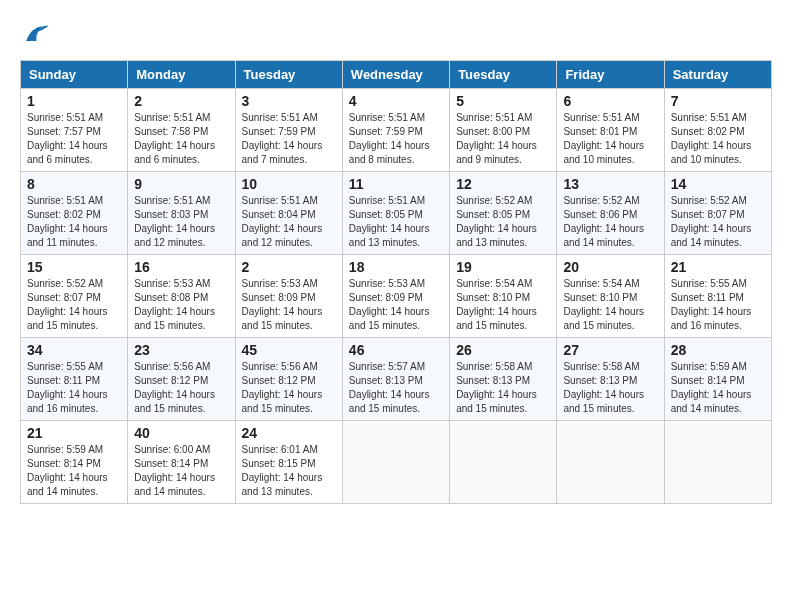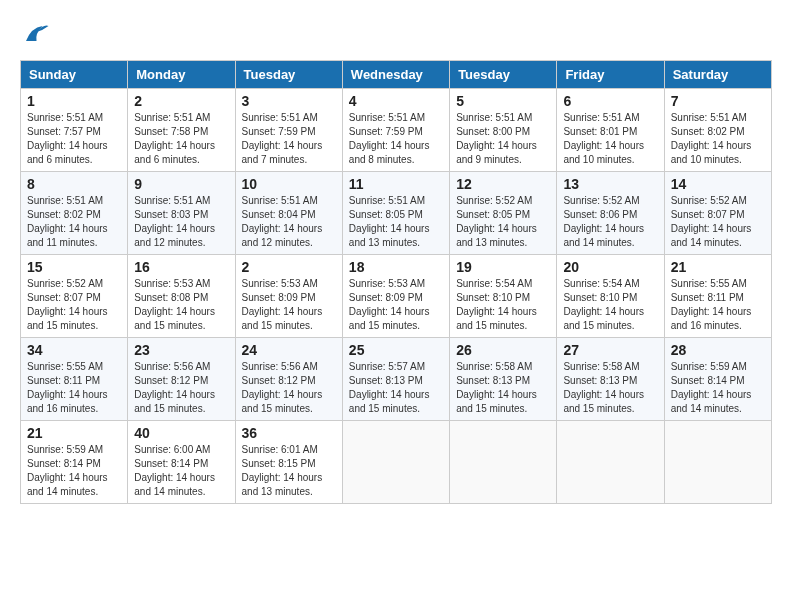--- a/index.html
+++ b/index.html
@@ -213,25 +213,25 @@
       <tr>
         <td>
           <span class="day-num">34</span>
           <div class="day-info">Sunrise: 5:55 AM<br>Sunset: 8:11 PM<br>Daylight: 14 hours and 16 minutes.</div>
         </td>
         <td>
           <span class="day-num">23</span>
           <div class="day-info">Sunrise: 5:56 AM<br>Sunset: 8:12 PM<br>Daylight: 14 hours and 15 minutes.</div>
         </td>
         <td>
-          <span class="day-num">24</span>
+          <span class="day-num">45</span>
           <div class="day-info">Sunrise: 5:56 AM<br>Sunset: 8:12 PM<br>Daylight: 14 hours and 15 minutes.</div>
         </td>
         <td>
-          <span class="day-num">25</span>
+          <span class="day-num">46</span>
           <div class="day-info">Sunrise: 5:57 AM<br>Sunset: 8:13 PM<br>Daylight: 14 hours and 15 minutes.</div>
         </td>
         <td>
           <span class="day-num">26</span>
           <div class="day-info">Sunrise: 5:58 AM<br>Sunset: 8:13 PM<br>Daylight: 14 hours and 15 minutes.</div>
         </td>
         <td>
           <span class="day-num">27</span>
           <div class="day-info">Sunrise: 5:58 AM<br>Sunset: 8:13 PM<br>Daylight: 14 hours and 15 minutes.</div>
         </td>
@@ -243,21 +243,21 @@
       <tr>
         <td>
           <span class="day-num">21</span>
           <div class="day-info">Sunrise: 5:59 AM<br>Sunset: 8:14 PM<br>Daylight: 14 hours and 14 minutes.</div>
         </td>
         <td>
           <span class="day-num">40</span>
           <div class="day-info">Sunrise: 6:00 AM<br>Sunset: 8:14 PM<br>Daylight: 14 hours and 14 minutes.</div>
         </td>
         <td>
-          <span class="day-num">36</span>
+          <span class="day-num">24</span>
           <div class="day-info">Sunrise: 6:01 AM<br>Sunset: 8:15 PM<br>Daylight: 14 hours and 13 minutes.</div>
         </td>
         <td class="empty-cell"></td>
         <td class="empty-cell"></td>
         <td class="empty-cell"></td>
         <td class="empty-cell"></td>
       </tr>
     </tbody>
 </table>
 

